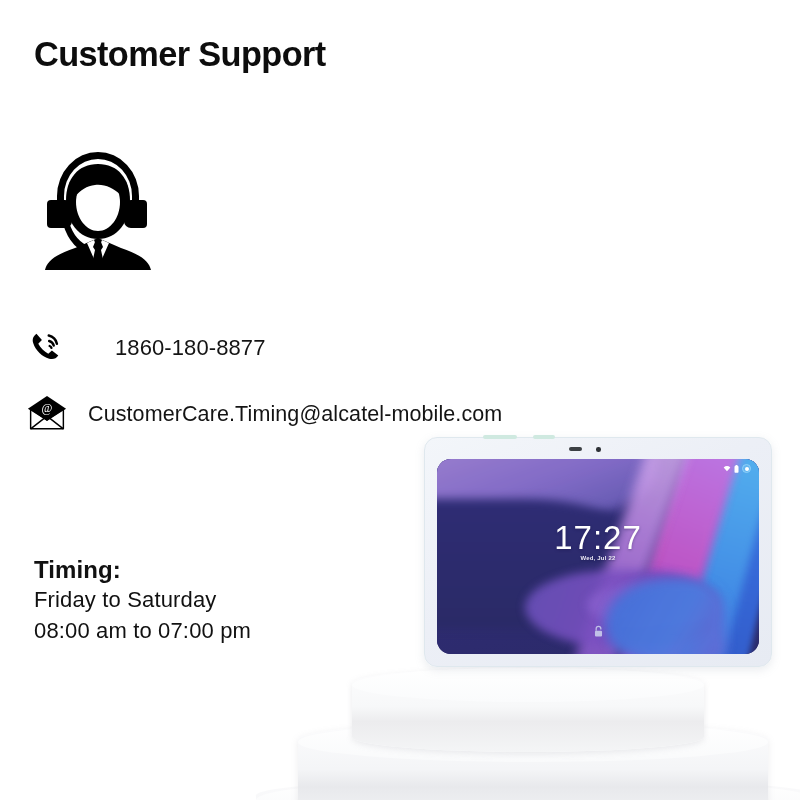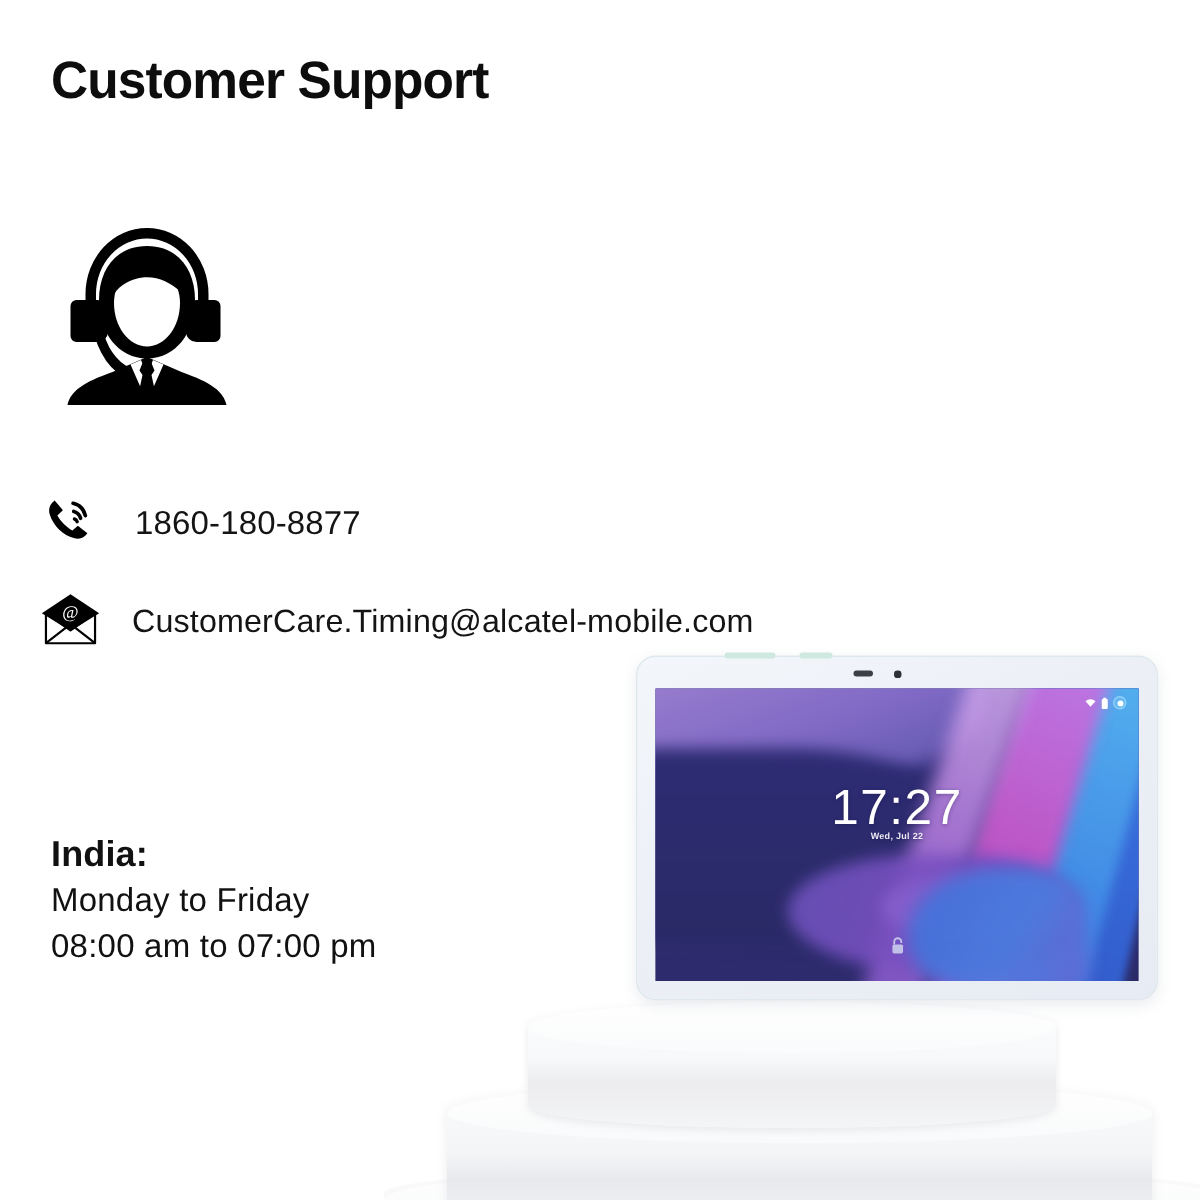--- a/index.html
+++ b/index.html
@@ -14,21 +14,21 @@
   #page-title {
     position:absolute; left:34px; top:34px;
     font-size:35px; font-weight:bold; color:#0d0d0d;
     letter-spacing:-0.6px; font-stretch:condensed;
     transform:scaleX(0.98); transform-origin:left top;
   }
 
   #agent-icon { position:absolute; left:35px; top:138px; width:125px; height:132px; }
 
   .contact-row { position:absolute; display:flex; align-items:center; }
-  #phone-row { left:26px; top:326px; }
+  #phone-row { left:26px; top:326px;gap:25px; }
   #email-row { left:26px; top:392px; }
 
   .contact-icon { flex:0 0 auto; display:block; }
   .contact-text {
     font-size:21px; color:#141414; letter-spacing:0.1px; white-space:nowrap;
   }
   #phone-number { margin-left:24px; font-size:22px; }
   #email-address { margin-left:20px; font-size:21.5px; }
 
   #timing-block { position:absolute; left:34px; top:554px; color:#111; }
@@ -80,21 +80,21 @@
     position:absolute; left:50%; top:9px; margin-left:-29px;
     width:13px; height:4px; border-radius:2px; background:#3c4044;
   }
   #front-camera {
     position:absolute; left:50%; top:9px; margin-left:-2px;
     width:4.5px; height:4.5px; border-radius:50%; background:#2e3236;
   }
 
   #screen {
     position:absolute; left:12px; top:21px; right:12px; bottom:12px;
-    border-radius:0; overflow:hidden; background:#2b2a6e;
+    border-radius:14px; overflow:hidden; background:#2b2a6e;
   }
   .wp { position:absolute; }
   #wp-base { inset:0; background:linear-gradient(165deg,#3a3284 0%,#2f2c74 40%,#2b2a68 100%); }
   #wp-blue-right {
     right:-6px; top:-18px; width:108px; height:290px;
     background:linear-gradient(195deg,#3b7fe0 0%,#3669d8 40%,#2f52c0 100%);
     transform:skewX(-13deg); filter:blur(3px);
   }
   #wp-cyan {
     right:16px; top:-20px; width:46px; height:290px;
@@ -218,22 +218,22 @@
         <path d="M5 18.5 L23 31 L41 18.5 L41 40.5 L5 40.5 Z" fill="#fff" stroke="#000" stroke-width="1.6" stroke-linejoin="round"></path>
         <path d="M5 40.5 L23 26.5 L41 40.5" fill="none" stroke="#000" stroke-width="1.6" stroke-linejoin="round"></path>
         <path d="M23 4.5 L44 18.5 L23 31.5 L2 18.5 Z" fill="#000"></path>
         <text x="23" y="22" font-family="'Liberation Serif', serif" font-size="13" fill="#fff" text-anchor="middle">@</text>
       </svg>
     </span>
     <span class="contact-text" id="email-address">CustomerCare.Timing@alcatel-mobile.com</span>
   </div>
 
   <div id="timing-block">
-    <div id="timing-label">India:</div>
-    <div class="timing-line">Monday to Friday</div>
+    <div id="timing-label">Timing:</div>
+    <div class="timing-line">Friday to Saturday</div>
     <div class="timing-line">08:00 am to 07:00 pm</div>
   </div>
 
   <div id="podium">
     <div class="tier tier-bot"></div>
     <div class="tier-bot-face"></div>
     <div class="tier tier-mid"></div>
     <div class="tier-mid-face"></div>
     <div class="tier tier-top"></div>
     <div class="tier-top-face"></div>

